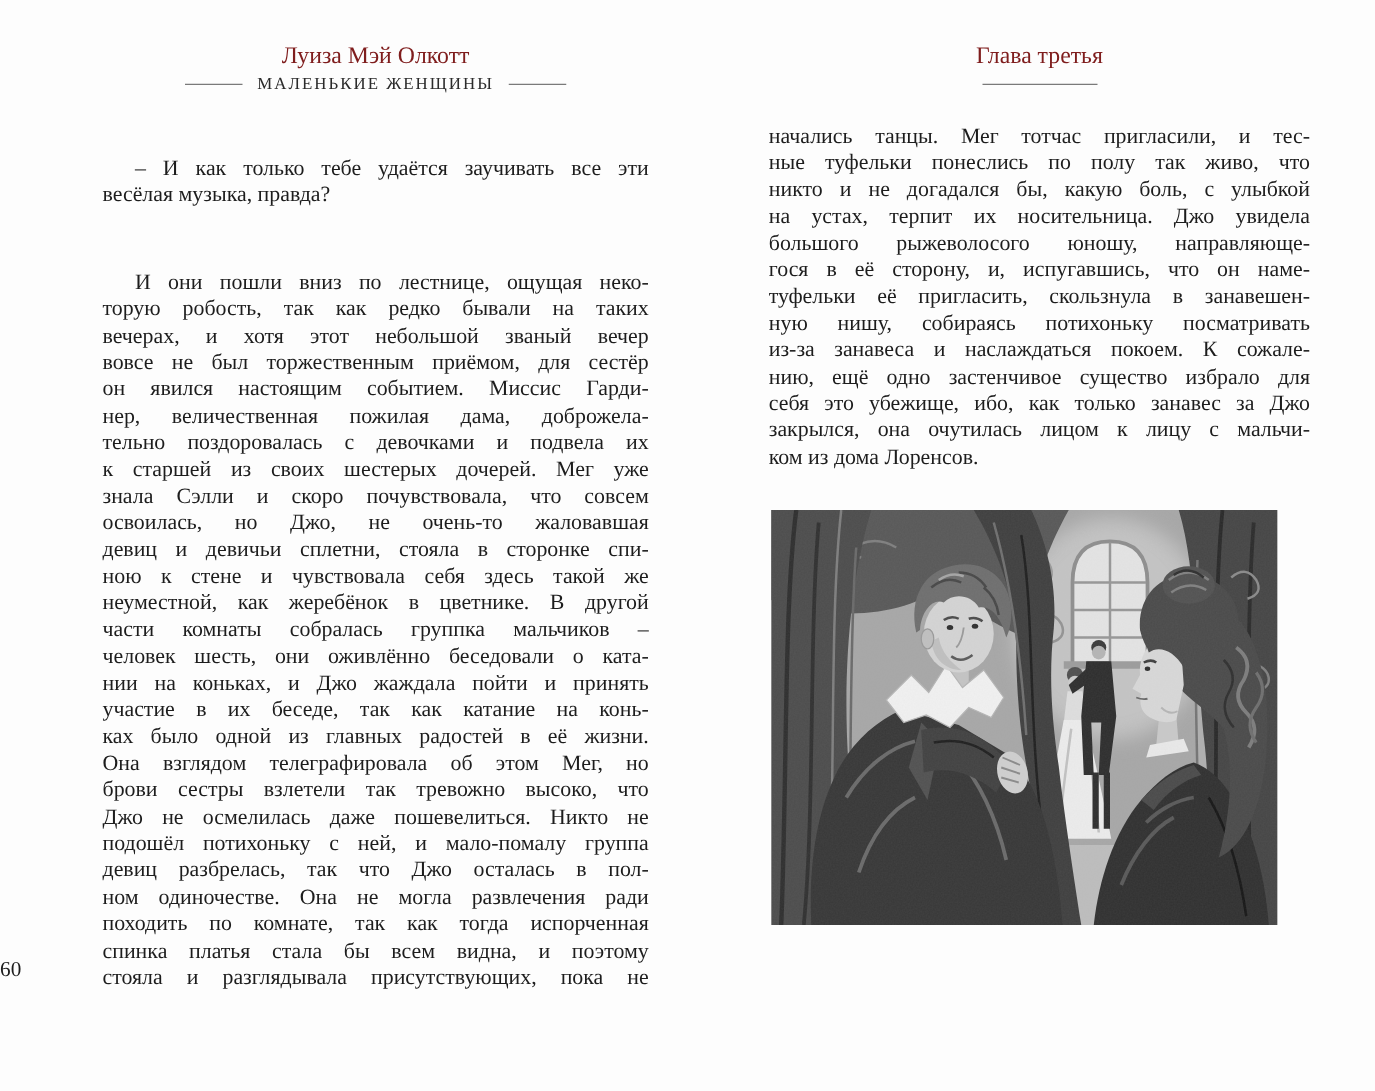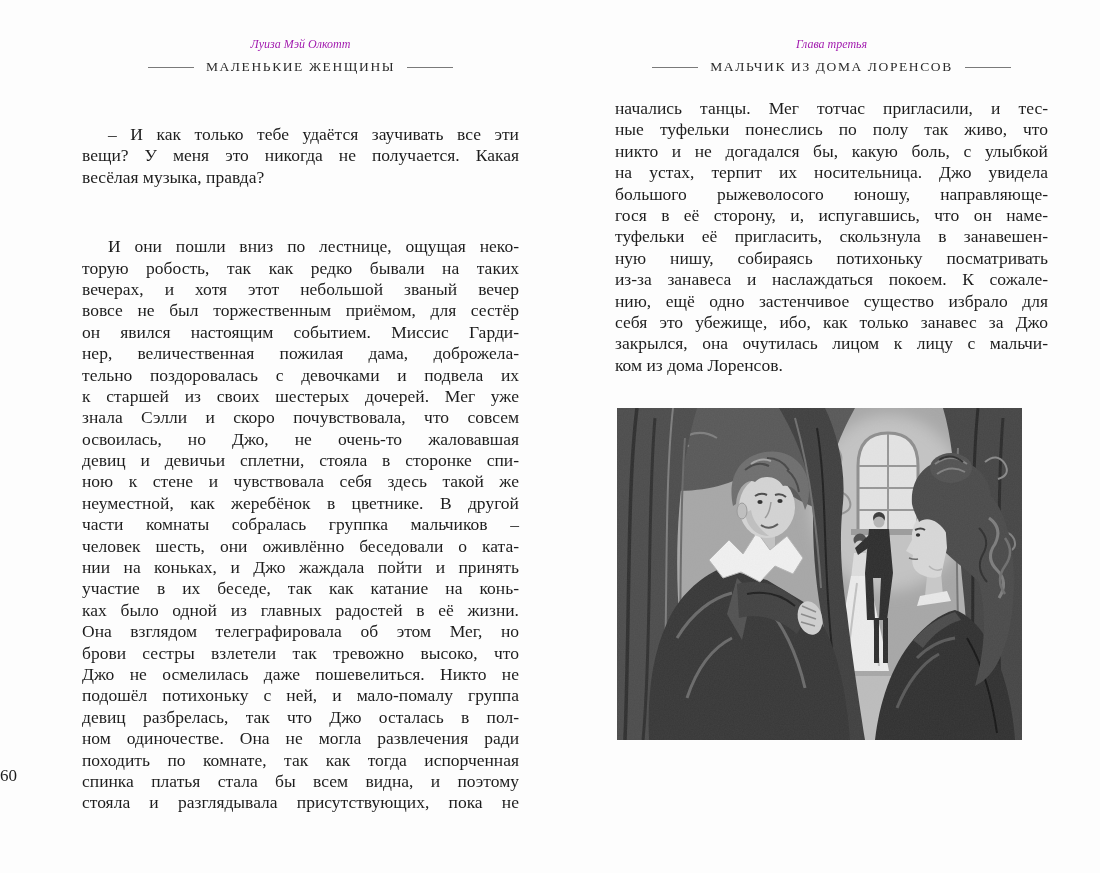--- a/index.html
+++ b/index.html
@@ -2,21 +2,21 @@
 <html><head>
 <meta charset="utf-8">
 <style>
   html,body{margin:0;padding:0;background:#ffffff;}
   .spread{position:relative;width:1100px;height:873px;background:#fdfdfd;
           font-family:"Liberation Serif",serif;color:#1d1d1d;overflow:hidden;}
   .column{position:absolute;top:36px;}
   #col-left{left:82px;width:437px;}
   #col-right{left:615px;width:433px;}
   .page-head{text-align:center;}
-  .head-italic{font-style:italic;font-size:12px;line-height:17px;color:#a21caf;}
+  .head-italic{font-size:19px;line-height:17px;color:#7f1d1d;}
   .title-row{display:flex;align-items:center;justify-content:center;margin-top:5px;height:18px;}
   .rule{width:46px;height:1px;background:#7a7a7a;}
   .head-title{font-size:13.5px;letter-spacing:1.6px;margin:0 12px;white-space:nowrap;color:#2b2b2b;font-weight:normal;}
   .body-text{margin-top:22px;font-size:17.5px;}
   .line{line-height:21.4px;height:21.4px;text-align:justify;text-align-last:justify;}
   .line.noj{text-align-last:left;}
   .line.indent{text-indent:26px;margin-top:48px;}
   .page-number{position:absolute;left:0;top:766px;width:550px;text-align:left;
                font-size:17px;color:#1d1d1d;}
   .illustration{position:absolute;left:617px;top:408px;width:405px;height:332px;}
@@ -31,21 +31,20 @@
     <div class="page-head">
       <div class="head-italic">Луиза Мэй Олкотт</div>
       <div class="title-row">
         <span class="rule"></span>
         <span class="head-title">МАЛЕНЬКИЕ ЖЕНЩИНЫ</span>
         <span class="rule"></span>
       </div>
     </div>
     <div class="body-text">
         <div class="line indent">– И как только тебе удаётся заучивать все эти</div>
-        <div class="line">вещи? У меня это никогда не получается. Какая</div>
         <div class="line noj">весёлая музыка, правда?</div>
         <div class="line indent">И они пошли вниз по лестнице, ощущая неко-</div>
         <div class="line">торую робость, так как редко бывали на таких</div>
         <div class="line">вечерах, и хотя этот небольшой званый вечер</div>
         <div class="line">вовсе не был торжественным приёмом, для сестёр</div>
         <div class="line">он явился настоящим событием. Миссис Гарди-</div>
         <div class="line">нер, величественная пожилая дама, доброжела-</div>
         <div class="line">тельно поздоровалась с девочками и подвела их</div>
         <div class="line">к старшей из своих шестерых дочерей. Мег уже</div>
         <div class="line">знала Сэлли и скоро почувствовала, что совсем</div>
@@ -70,21 +69,20 @@
       </div>
   </div>
 
   <div class="page-number">60</div>
 
   <div class="column" id="col-right">
     <div class="page-head">
       <div class="head-italic">Глава третья</div>
       <div class="title-row">
         <span class="rule"></span>
-        <span class="head-title">МАЛЬЧИК ИЗ ДОМА ЛОРЕНСОВ</span>
         <span class="rule"></span>
       </div>
     </div>
     <div class="body-text">
         <div class="line">начались танцы. Мег тотчас пригласили, и тес-</div>
         <div class="line">ные туфельки понеслись по полу так живо, что</div>
         <div class="line">никто и не догадался бы, какую боль, с улыбкой</div>
         <div class="line">на устах, терпит их носительница. Джо увидела</div>
         <div class="line">большого рыжеволосого юношу, направляюще-</div>
         <div class="line">гося в её сторону, и, испугавшись, что он наме-</div>

